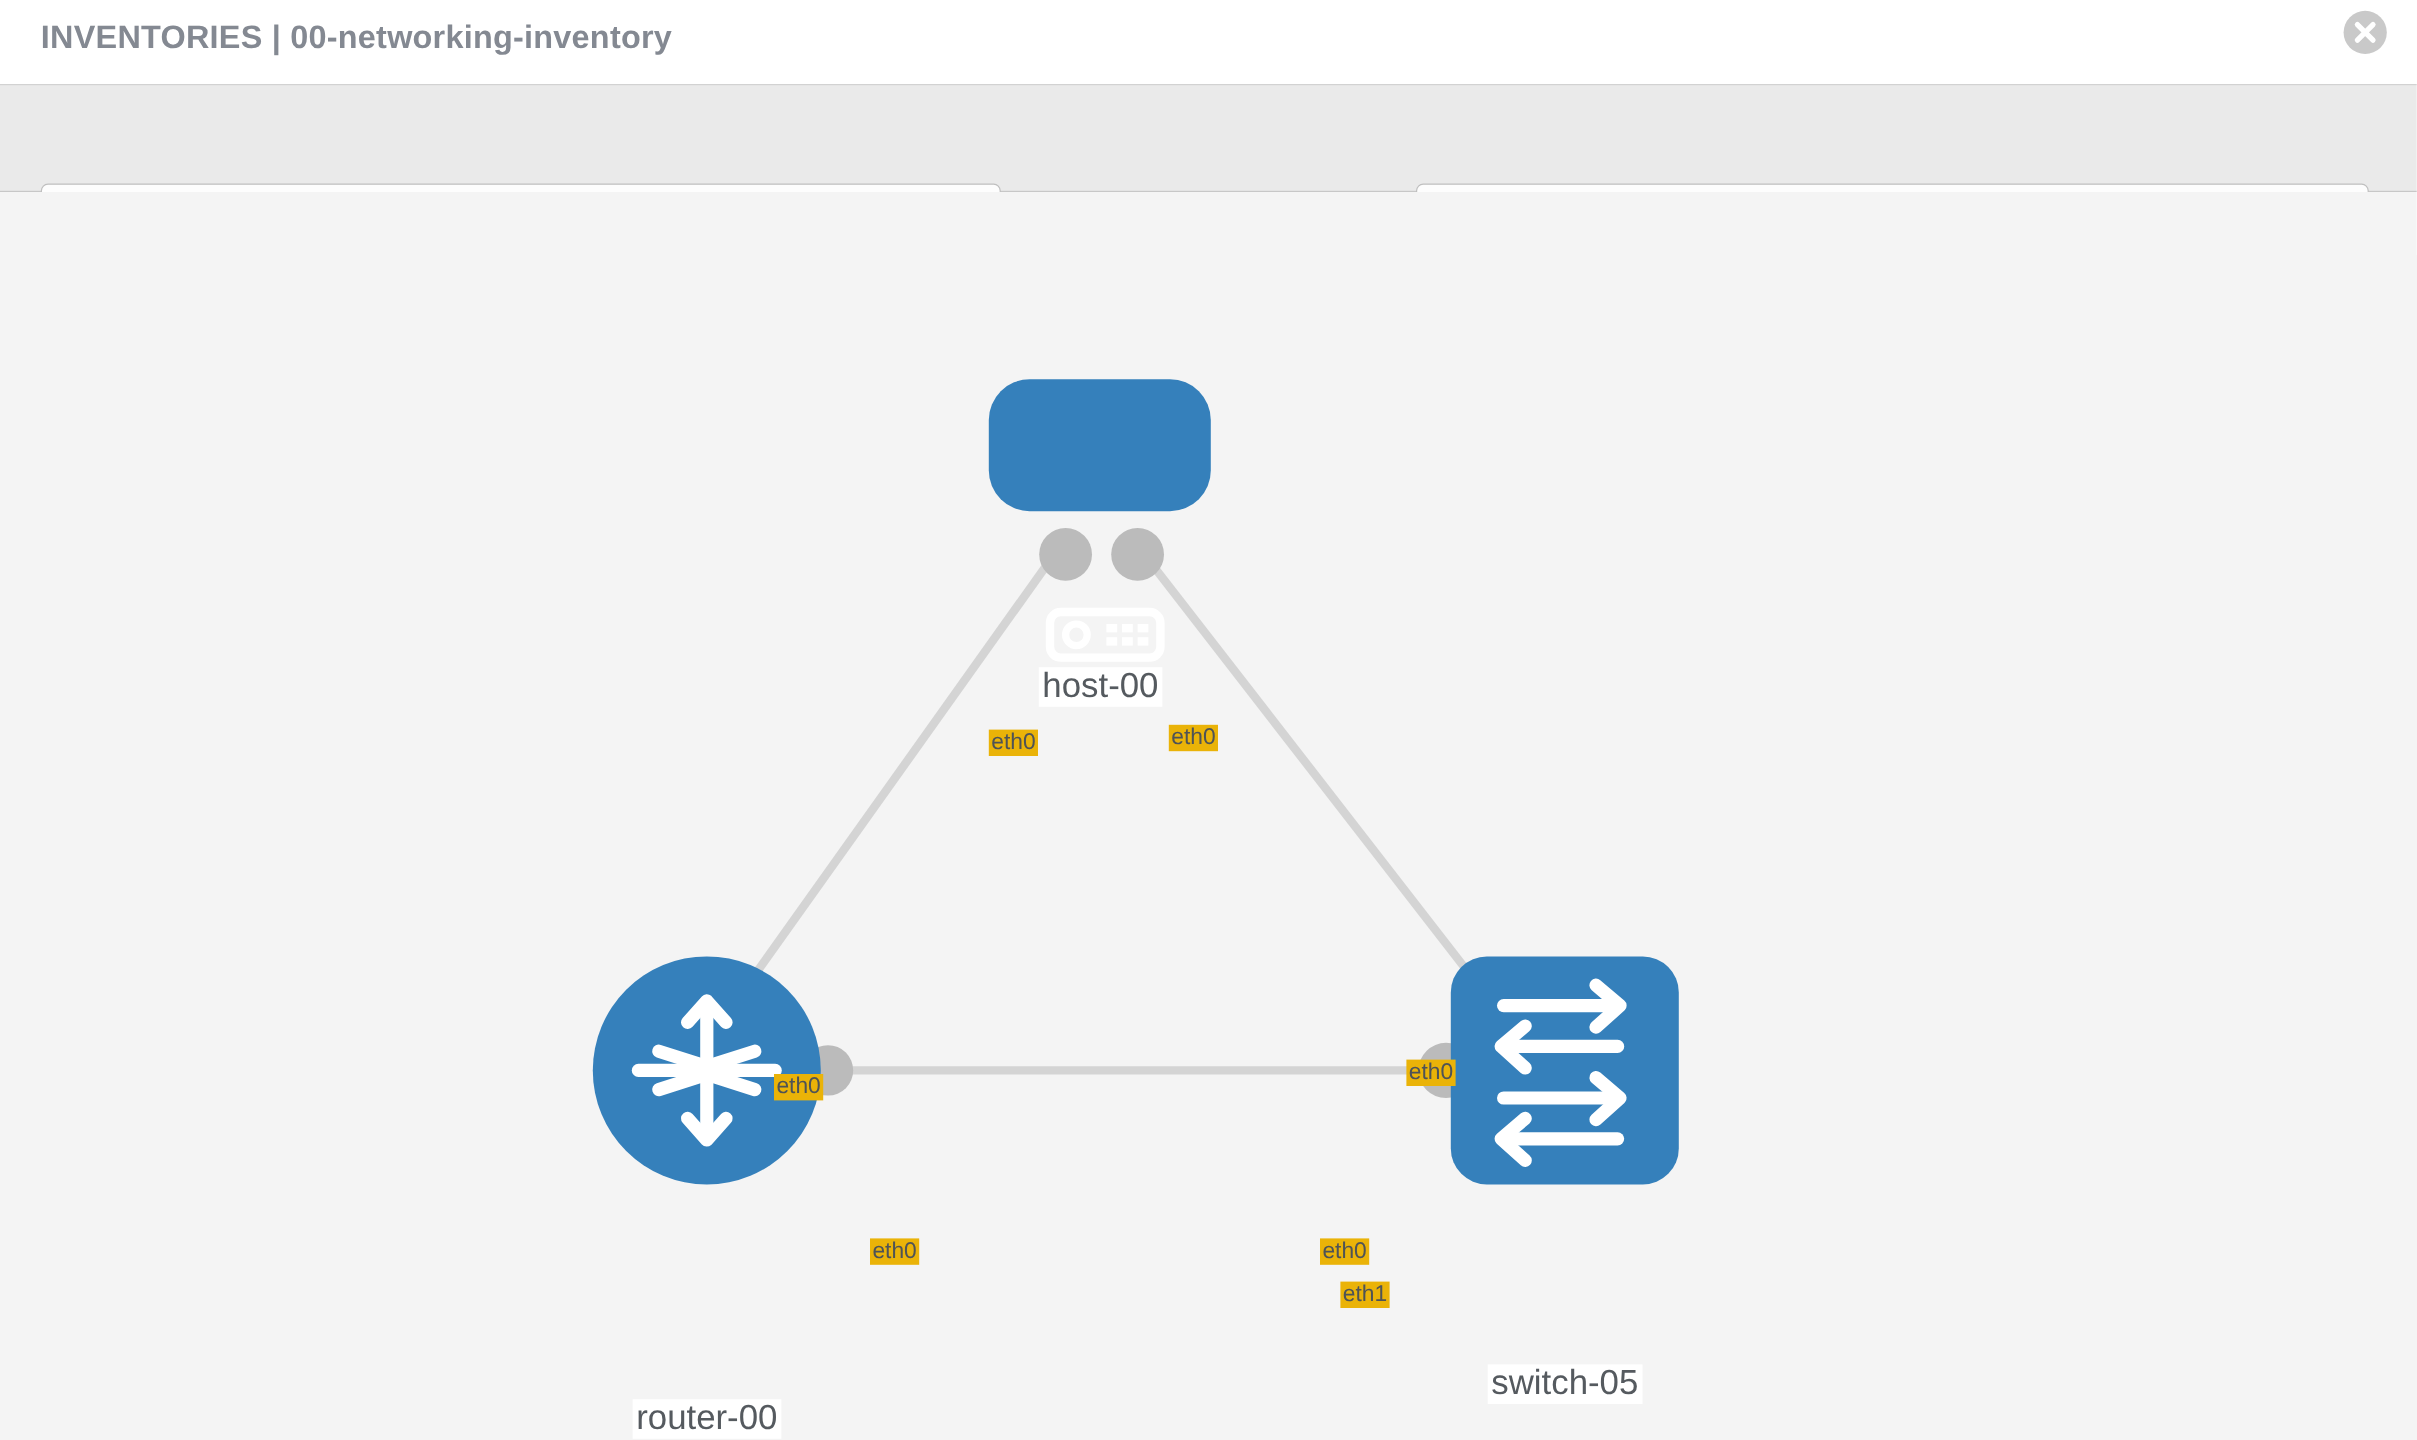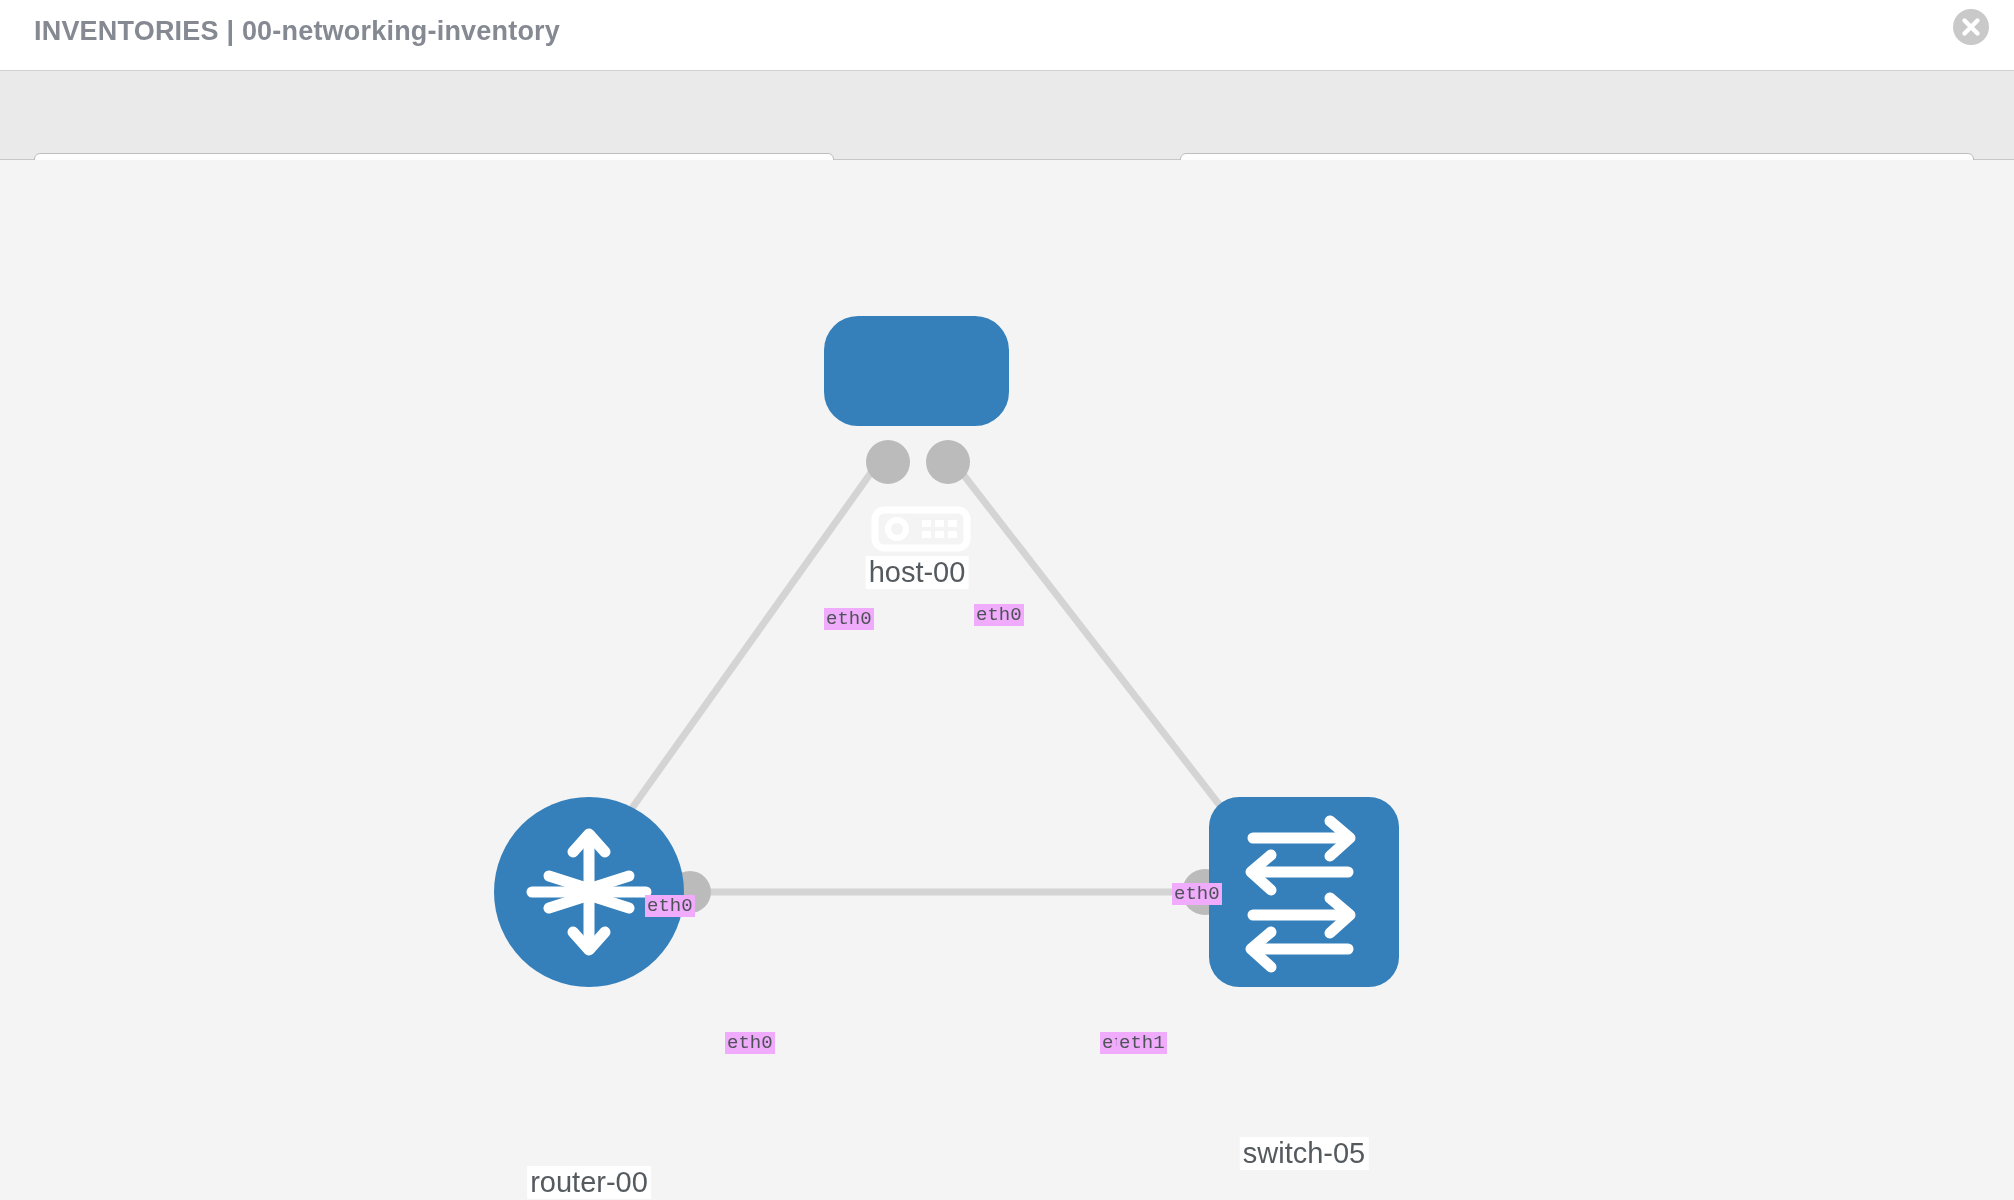--- a/index.html
+++ b/index.html
@@ -110,24 +110,23 @@
     color: #555a5f;
     background: #ffffff;
     padding: 0 3px;
     white-space: nowrap;
     transform: translateX(-50%);
   }
   .edge-label {
     position: absolute;
     font-size: 19px;
     color: #4e5357;
-    background: #f0abfc;
+    background: #eab308;
     padding: 0 2px;
     white-space: nowrap;
-    font-family: Liberation Mono, monospace;
   }
 </style>
 </head>
 <body>
 
 <div id="app">
 
   <div class="header">
     <div class="header-title">INVENTORIES | 00-networking-inventory</div>
     <div class="close-btn">
@@ -230,16 +229,16 @@
     <div class="node-label" style="left:917px; top:396px;">host-00</div>
     <div class="node-label" style="left:589px; top:977px;margin-top:29px;">router-00</div>
     <div class="node-label" style="left:1304px; top:977px;">switch-05</div>
 
     <div class="edge-label" style="left:824px; top:448px;">eth0</div>
     <div class="edge-label" style="left:974px; top:444px;">eth0</div>
     <div class="edge-label" style="left:645px; top:735px;">eth0</div>
     <div class="edge-label" style="left:1172px; top:723px;">eth0</div>
     <div class="edge-label" style="left:725px; top:872px;">eth0</div>
     <div class="edge-label" style="left:1100px; top:872px;">eth0</div>
-    <div class="edge-label" style="left:1117px; top:872px;">eth1</div>
+    <div class="edge-label" style="left:1117px; top:908px;">eth1</div>
 
   </div>
 </div>
 
 </body></html>

